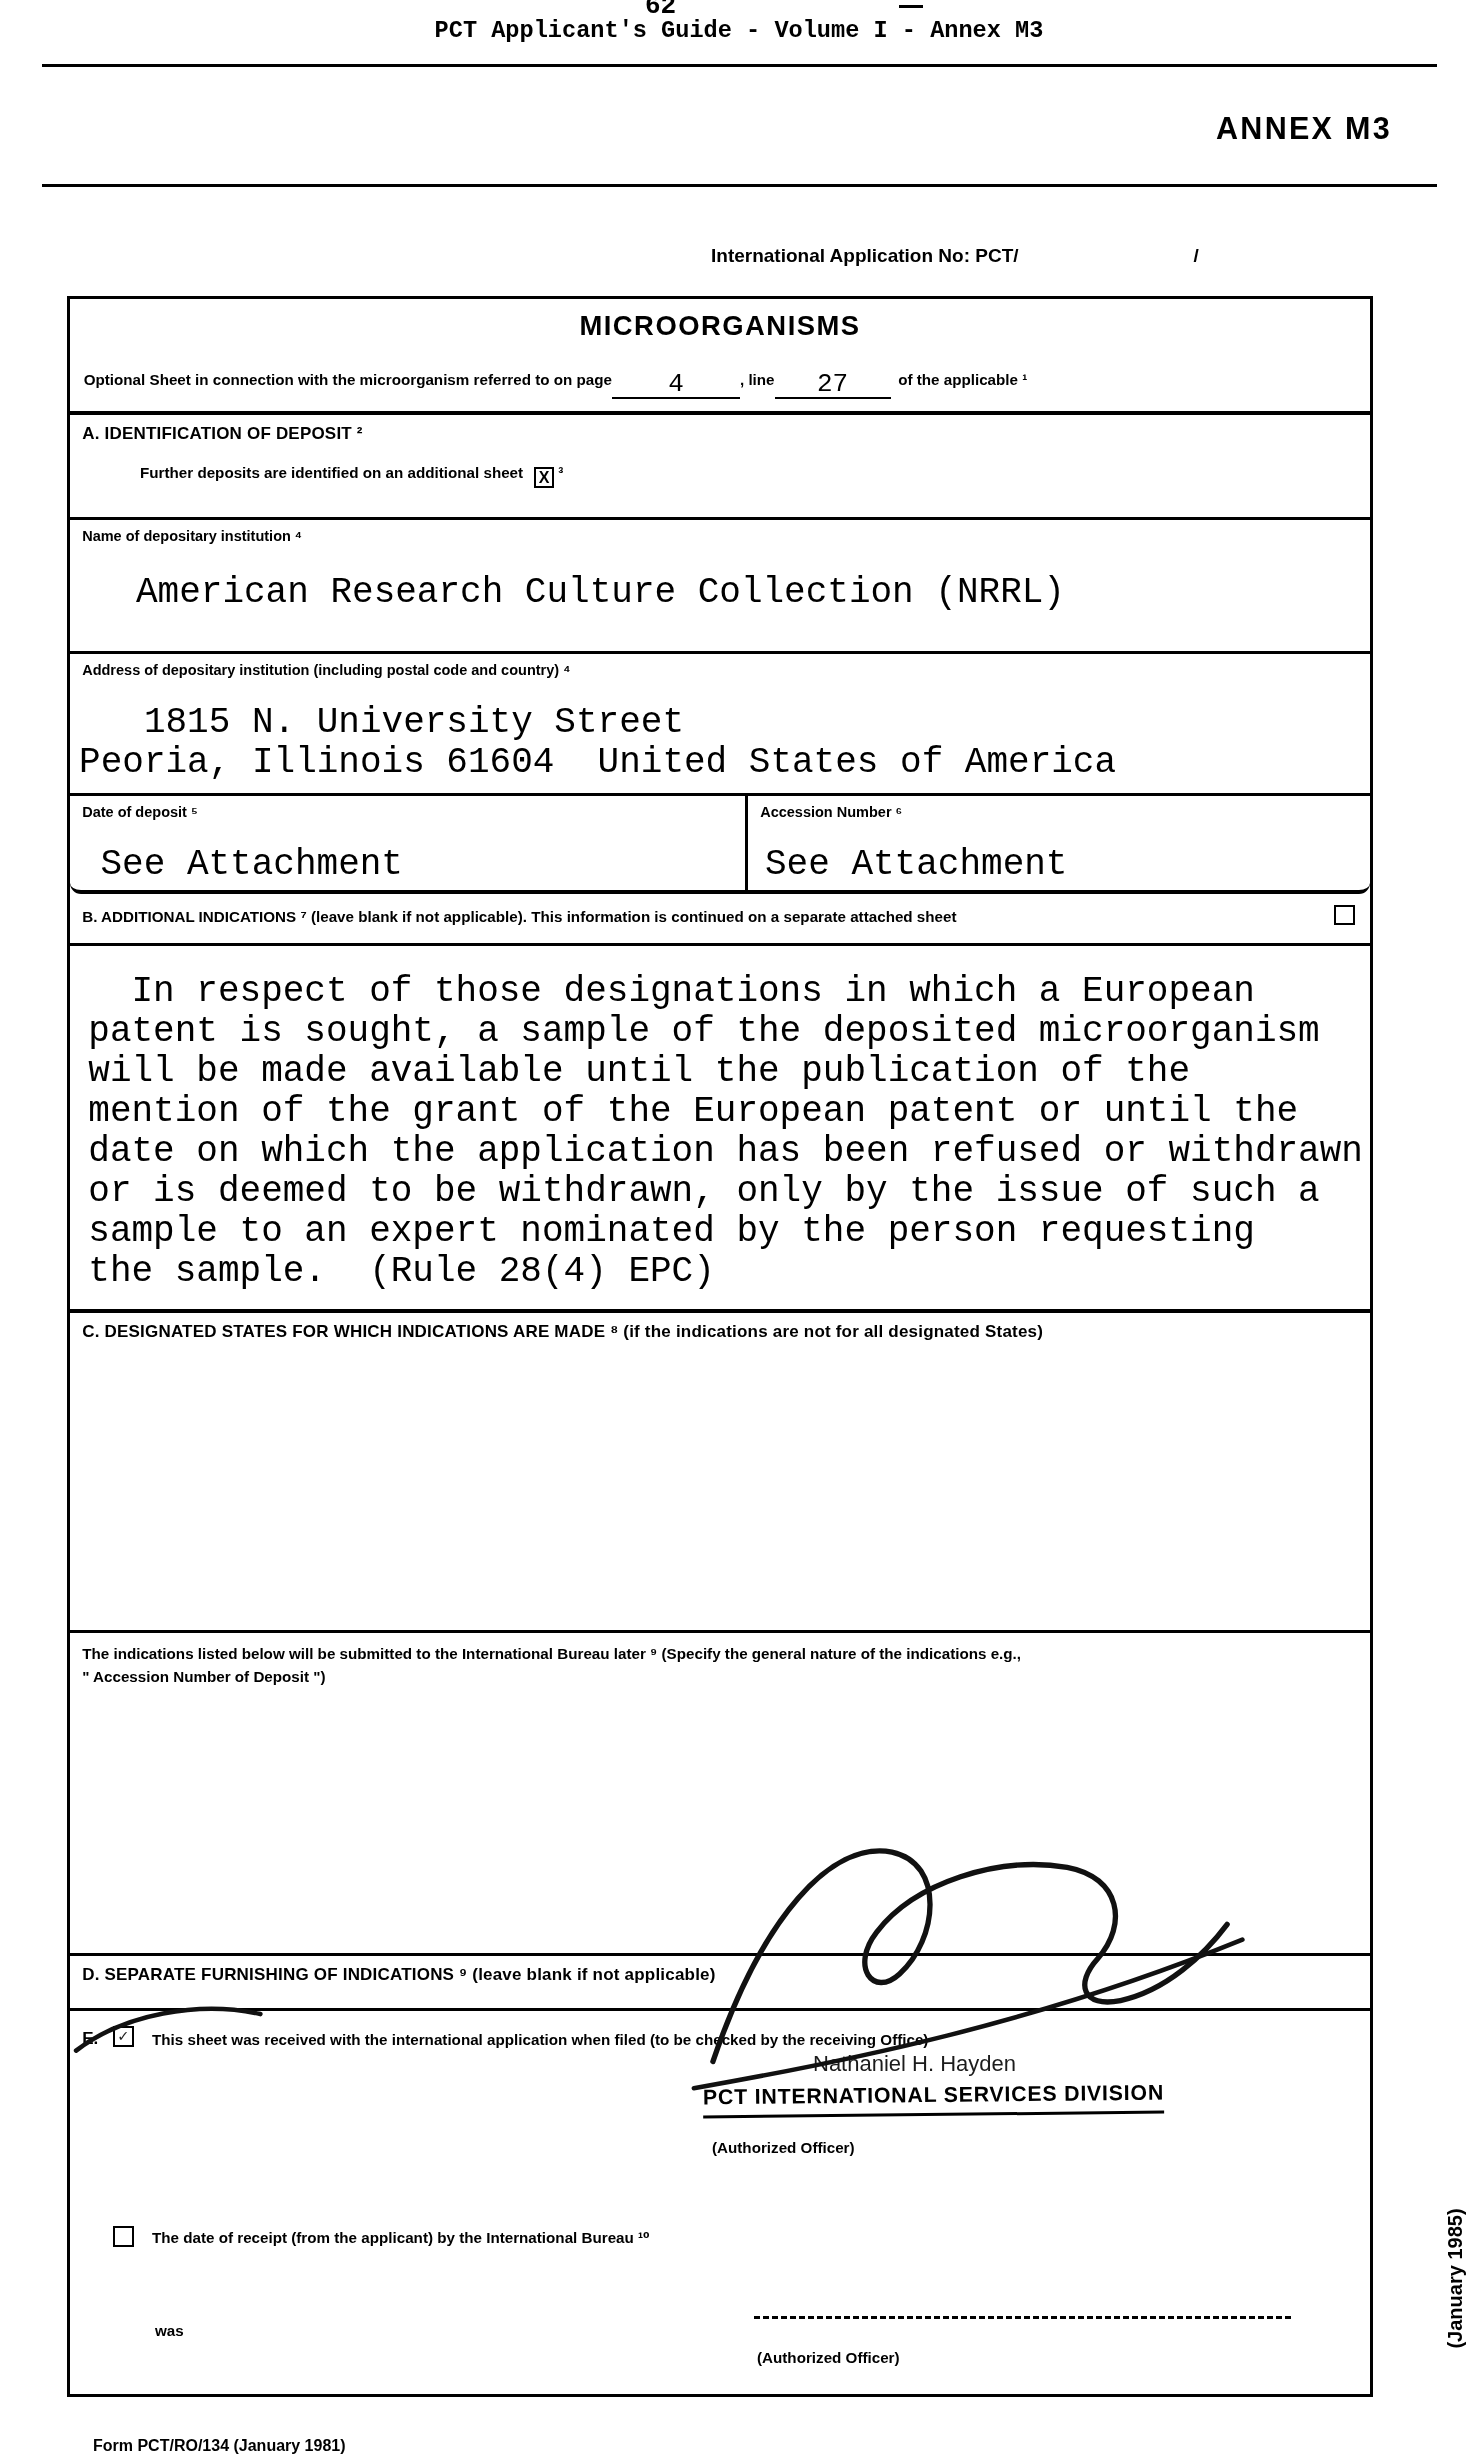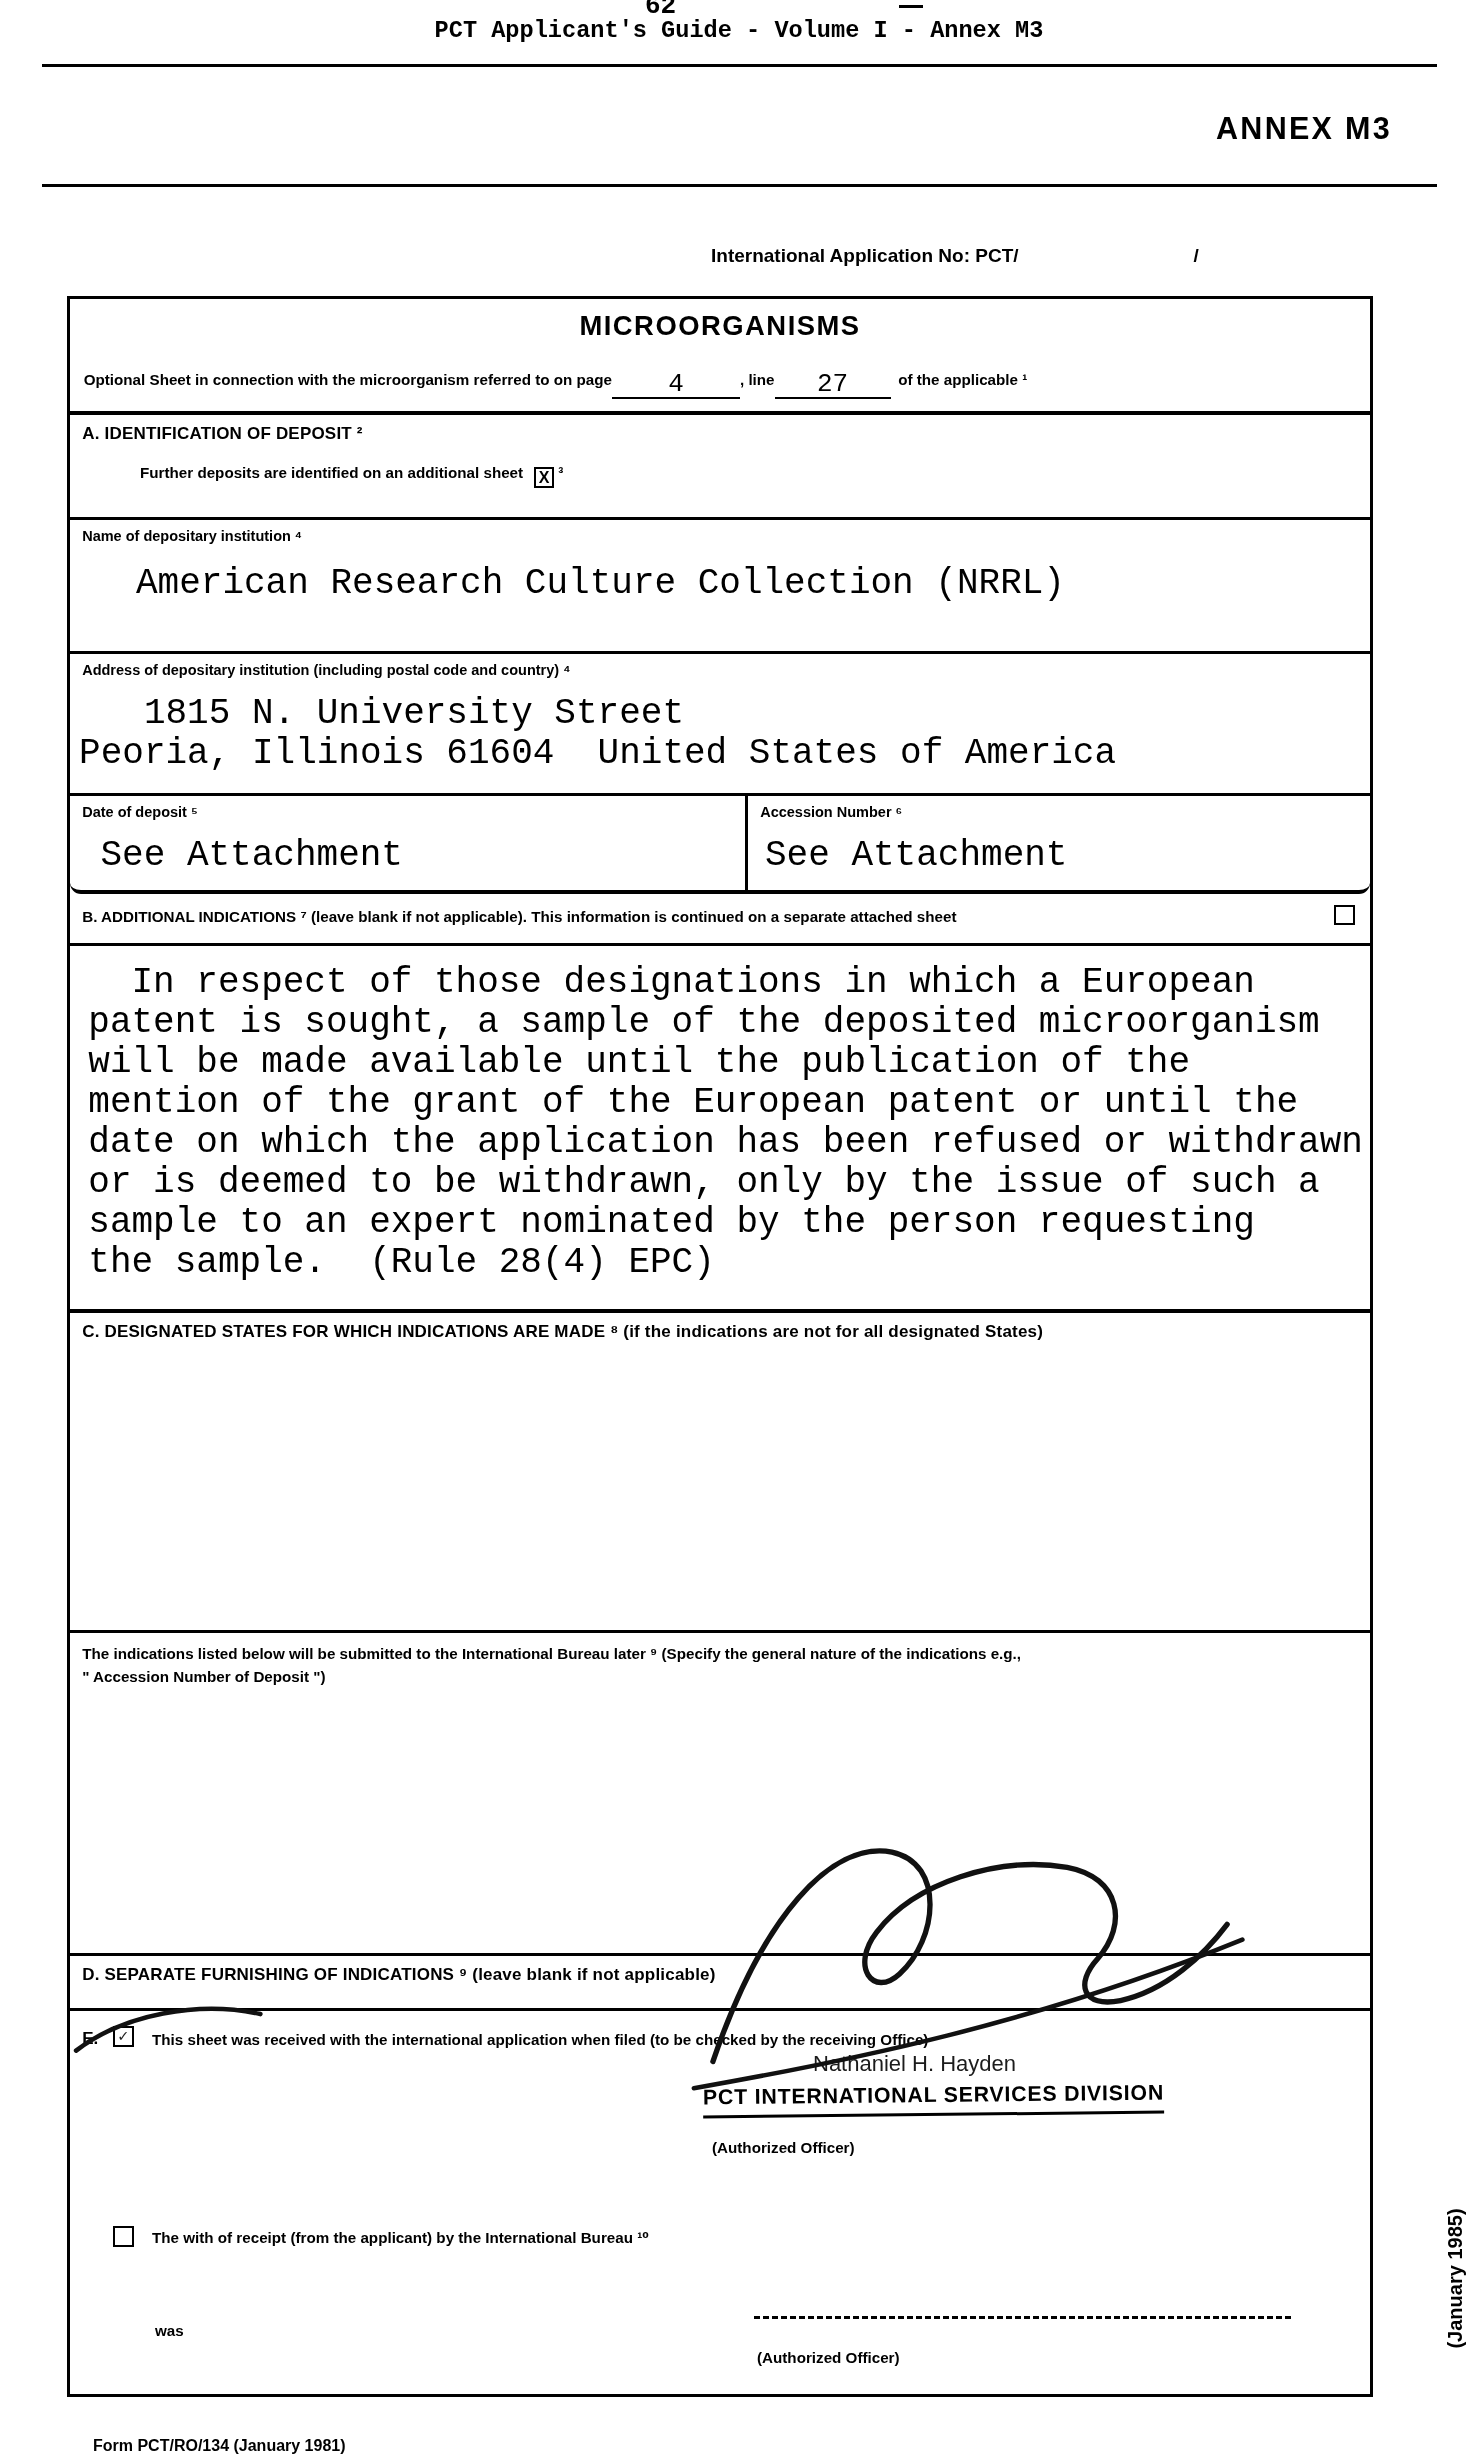--- a/index.html
+++ b/index.html
@@ -59,21 +59,21 @@
   .further { position:absolute; left:70px; top:49px; font-size:15.2px; font-weight:bold; }
   .cb { display:inline-block; width:20.6px; height:20.6px; border:2.3px solid #000; text-align:center;
         font-size:16px; font-weight:bold; line-height:17px; vertical-align:-5.3px; margin-left:10.7px;
         background:#fff; }
   .cb.light { font-weight:normal; font-size:14.5px; color:#222; }
   .cb-fn { font-weight:bold; font-size:15.2px; margin-left:3.8px; }
 
   .small-label { position:absolute; left:12.2px; top:7.6px; font-size:14.5px; font-weight:bold;
                  white-space:nowrap; }
   .typed { position:absolute; font-family:"Liberation Mono","DejaVu Sans Mono",monospace;
-           font-size:36px; line-height:40px; white-space:pre; }
+           font-size:36px; line-height:40px; white-space:pre;margin-top:9px; }
   .name-value { left:66px; top:44px; }
   .addr-value { left:9.1px; top:40px; }
 
   .col-date { width:678px; border-right:3px solid #000; position:relative; }
   .col-acc  { flex:1; position:relative; }
   .date-value { left:30.5px; top:40px; }
   .acc-value  { left:17px; top:40px; }
 
   .b-heading { position:absolute; left:12.2px; top:13.7px; font-size:15.2px; font-weight:bold;
                white-space:nowrap; }
@@ -187,21 +187,21 @@
   </div>
 
   <div class="row last r11">
     <div class="e-label">E.</div>
     <span class="cb light e-cb1">✓</span>
     <div class="e-text">This sheet was received with the international application when filed (to be checked by the receiving Office)</div>
     <div class="sig-name">Nathaniel H. Hayden</div>
     <div class="stamp">PCT INTERNATIONAL SERVICES DIVISION</div>
     <div class="officer1">(Authorized Officer)</div>
     <span class="cb e-cb2"></span>
-    <div class="receipt-text">The with of receipt (from the applicant) by the International Bureau ¹⁰</div>
+    <div class="receipt-text">The date of receipt (from the applicant) by the International Bureau ¹⁰</div>
     <div class="was">was</div>
     <div class="dotline"></div>
     <div class="officer2">(Authorized Officer)</div>
   </div>
 
 </div>
 
 <svg class="abs sig-svg" viewBox="0 0 760 400">
   <path d="M 55 330 C 120 140 210 40 290 55 C 360 70 350 170 300 215 C 265 247 235 205 270 160 C 320 95 430 60 520 75 C 590 88 600 150 560 195 C 530 228 540 260 590 250 C 650 237 700 190 730 150" stroke-width="7"></path>
   <path d="M 30 365 C 230 330 480 280 750 170" stroke-width="6"></path>

